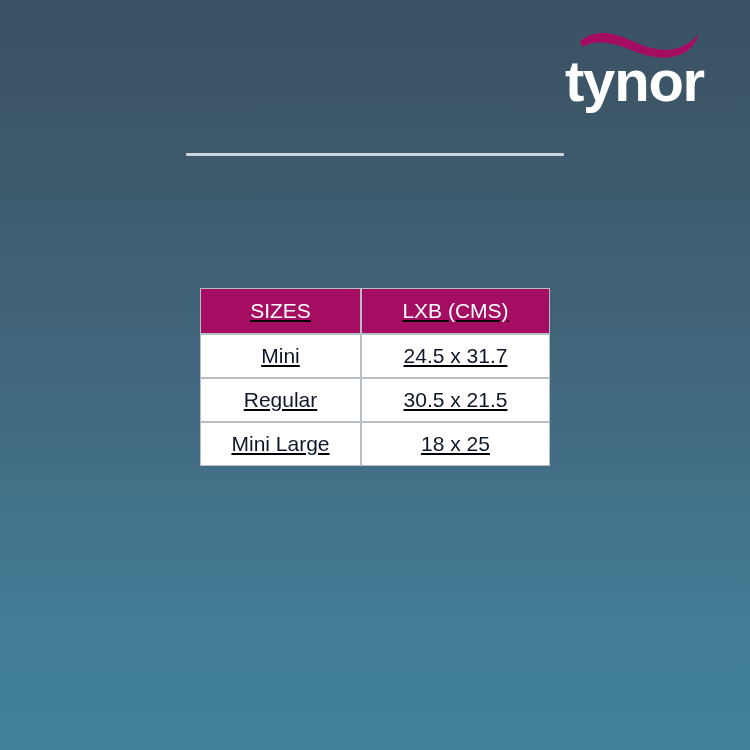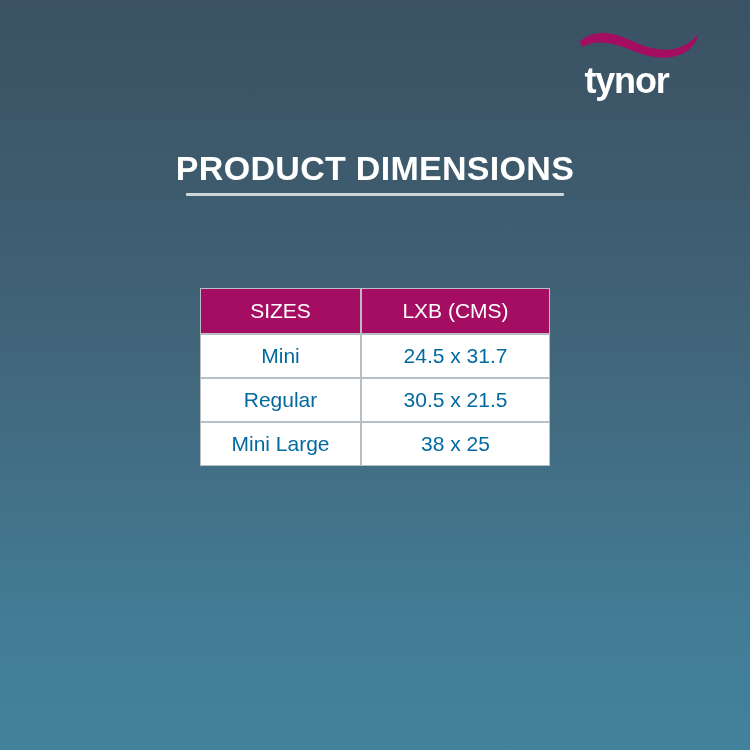--- a/index.html
+++ b/index.html
@@ -45,23 +45,23 @@
     top: 2px;
     width: 120px;
     height: 30px;
     display: block;
   }
   #logo-wordmark {
     position: absolute;
     left: 0px;
     top: 28px;
     width: 155px;
-    text-align: center;
+    text-align: right;
     font-family: "Liberation Sans", sans-serif;
-    font-size: 36px;
+    font-size: 58px;
     font-weight: bold;
     color: #ffffff;
     letter-spacing: -1.2px;
     line-height: 46px;
   }
 
   
   #title-block {
     position: absolute;
     left: 0;
@@ -90,61 +90,61 @@
     position: absolute;
     left: 200px;
     top: 288px;
     width: 350px;
   }
   table#dimensions-table {
     width: 350px;
     border-collapse: separate;
     border-spacing: 0;
     table-layout: fixed;
+    text-decoration: underline;
   }
   table#dimensions-table th,
   table#dimensions-table td {
     height: 42px;
     padding: 0 6px;
     text-align: center;
     vertical-align: middle;
     font-family: "Liberation Sans", sans-serif;
     border: 1px solid #b7bfc4;
   }
   table#dimensions-table th {
     background: #a50d63;
     color: #ffffff;
     font-size: 21px;
     font-weight: normal;
     height: 44px;
   }
   table#dimensions-table td {
     background: #ffffff;
-    color: #0369a1;
+    color: #0f172a;
     font-size: 21px;
     font-weight: normal;
   }
   table#dimensions-table col.col-size  { width: 161px; }
   table#dimensions-table col.col-value { width: 189px; }
 </style>
 </head>
 <body>
 
 <div id="page">
 
   <div id="logo">
     <svg id="logo-swoosh" viewBox="0 0 120 30" preserveAspectRatio="none">
       <path d="M0.5,9.5 C14,-2 31,-1.5 52,8.5 C72,18 92,21.5 107,12.5 C113,9 117,5 119.5,1.5
                C118,9.5 112.5,17.5 103,22 C90,28 72,26.5 52,18 C33,10 15.5,7.5 4,15 Z" fill="#a50d63"></path>
     </svg>
     <div id="logo-wordmark">tynor</div>
   </div>
 
   <div id="title-block">
-    <div id="page-title">PRODUCT DIMENSIONS</div>
     <div id="title-rule"></div>
   </div>
 
   <div id="dimensions-table-wrap">
     <table id="dimensions-table">
       <colgroup>
         <col class="col-size">
         <col class="col-value">
       </colgroup>
       <thead>
@@ -157,19 +157,19 @@
         <tr>
           <td>Mini</td>
           <td>24.5 x 31.7</td>
         </tr>
         <tr>
           <td>Regular</td>
           <td>30.5 x 21.5</td>
         </tr>
         <tr>
           <td>Mini Large</td>
-          <td>38 x 25</td>
+          <td>18 x 25</td>
         </tr>
       </tbody>
     </table>
   </div>
 
 </div>
 
 </body></html>

